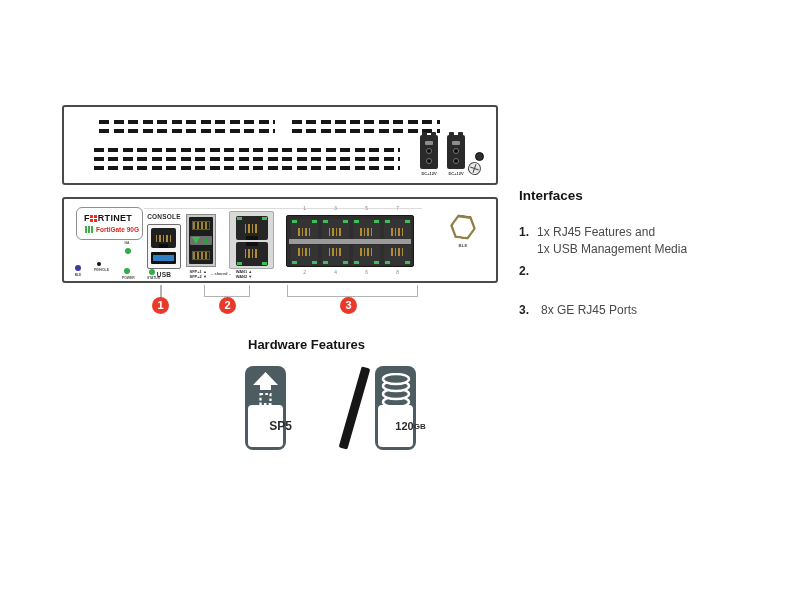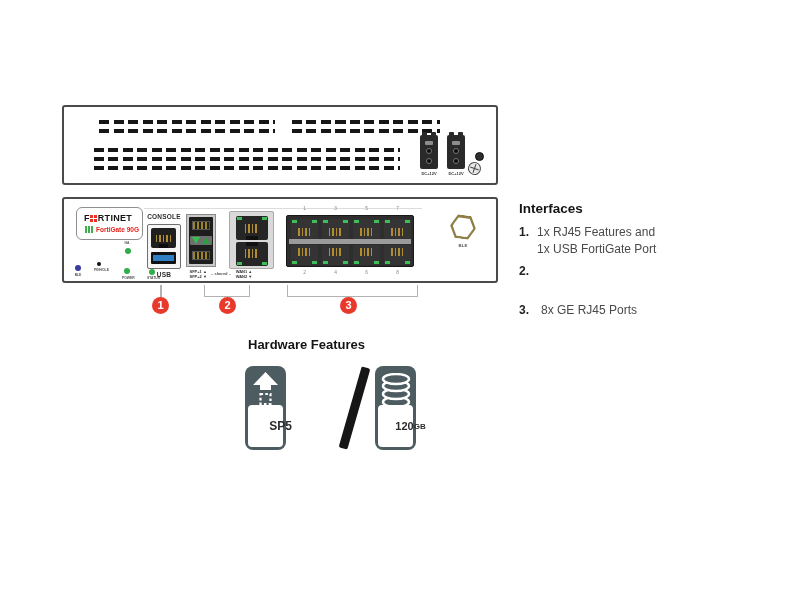--- a/index.html
+++ b/index.html
@@ -245,27 +245,27 @@
     <div class="micro tiny" style="left:386px;top:44px;width:26px;transform:scale(.55);">BLE</div>
   </div>
 
   <div class="abs" style="left:160px;top:285px;width:1.5px;height:12px;background:#b3b3b3;"></div>
   <div class="bracket" style="left:204px;top:285px;width:46px;height:12px;"></div>
   <div class="bracket" style="left:287px;top:285px;width:131px;height:12px;"></div>
   <div class="callout" style="left:152px;top:297px;">1</div>
   <div class="callout" style="left:219px;top:297px;">2</div>
   <div class="callout" style="left:340px;top:297px;">3</div>
 
-  <div class="if-title" style="left:519px;top:201px;">Interfaces</div>
+  <div class="if-title" style="left:519px;top:188px;">Interfaces</div>
 
   <div class="if-item" style="left:519px;top:224px;width:270px;">
     <span class="num">1.</span>
     <span>
       <span style="display:block;">1x RJ45 Features and</span>
-      <span style="display:block;">1x USB FortiGate Port</span>
+      <span style="display:block;">1x USB Management Media</span>
     </span>
   </div>
 
   <div class="if-item" style="left:519px;top:263px;width:275px;">
     <span class="num">2.</span>
   </div>
 
   <div class="if-item" style="left:519px;top:302px;width:270px;">
     <span class="num">3.</span>
     <span>

